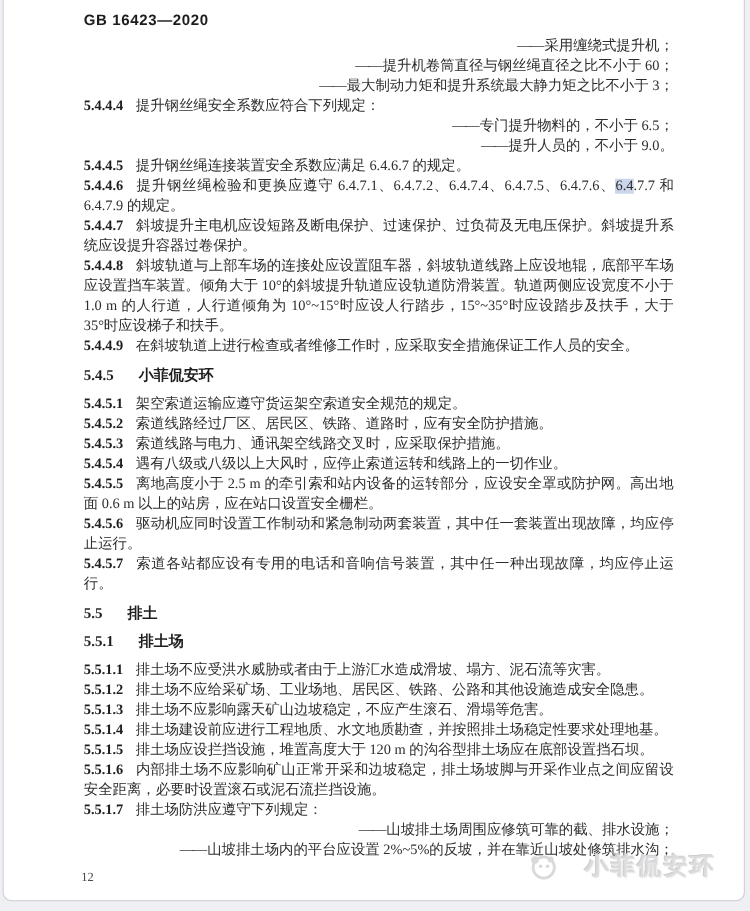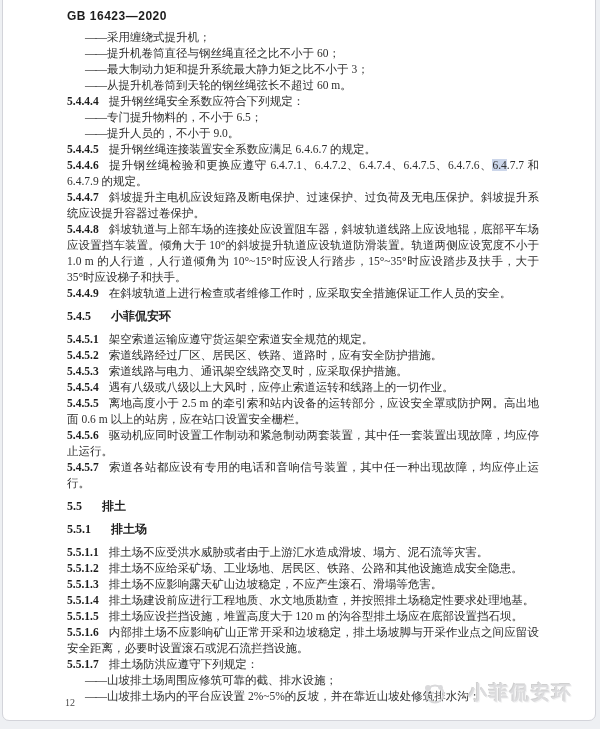--- a/index.html
+++ b/index.html
@@ -23,21 +23,21 @@
     margin:14px 0 6px 64px;
     font-family:"Liberation Sans","DejaVu Sans",sans-serif;
     font-weight:bold; font-size:12px; color:#1c1c1c;
     letter-spacing:0.5px;
   }
   .content {
     padding:0 56px 0 64px;
     font-size:11.5px; line-height:16px; color:#2d2d2d;
   }
   .content p { margin:0; padding:0; text-align:justify; }
-  .content p.dash { padding-left:18px; text-align:left; }
+  .content p.dash { padding-left:18px; text-align:right; }
   .content p.heading {
     margin:7px 0 7px;
     font-family:"Liberation Sans","DejaVu Sans",sans-serif;
     font-weight:bold; font-size:12px; color:#1e1e1e;
   }
   .num {
     font-family:Liberation Serif, serif;
     font-weight:bold; color:#1e1e1e;
     margin-right:10px; white-space:nowrap;
   }
@@ -64,21 +64,20 @@
 
 <div class="stage">
   <div class="page">
 
     <div class="header">GB 16423—2020</div>
 
     <div class="content">
         <p class="dash"><span class="dashglyph">——</span><span>采用缠绕式提升机；</span></p>
         <p class="dash"><span class="dashglyph">——</span><span>提升机卷筒直径与钢丝绳直径之比不小于 60；</span></p>
         <p class="dash"><span class="dashglyph">——</span><span>最大制动力矩和提升系统最大静力矩之比不小于 3；</span></p>
-        <p class="dash"><span class="dashglyph">——</span><span>从提升机卷筒到天轮的钢丝绳弦长不超过 60 m。</span></p>
         <p class="clause"><span class="num">5.4.4.4</span><span>提升钢丝绳安全系数应符合下列规定：</span></p>
         <p class="dash"><span class="dashglyph">——</span><span>专门提升物料的，不小于 6.5；</span></p>
         <p class="dash"><span class="dashglyph">——</span><span>提升人员的，不小于 9.0。</span></p>
         <p class="clause"><span class="num">5.4.4.5</span><span>提升钢丝绳连接装置安全系数应满足 6.4.6.7 的规定。</span></p>
         <p class="clause"><span class="num">5.4.4.6</span><span>提升钢丝绳检验和更换应遵守 6.4.7.1、6.4.7.2、6.4.7.4、6.4.7.5、6.4.7.6、</span><span class="hl">6.4</span><span>.7.7 和 6.4.7.9 的规定。</span></p>
         <p class="clause"><span class="num">5.4.4.7</span><span>斜坡提升主电机应设短路及断电保护、过速保护、过负荷及无电压保护。斜坡提升系统应设提升容器过卷保护。</span></p>
         <p class="clause"><span class="num">5.4.4.8</span><span>斜坡轨道与上部车场的连接处应设置阻车器，斜坡轨道线路上应设地辊，底部平车场应设置挡车装置。倾角大于 10°的斜坡提升轨道应设轨道防滑装置。轨道两侧应设宽度不小于 1.0 m 的人行道，人行道倾角为 10°~15°时应设人行踏步，15°~35°时应设踏步及扶手，大于 35°时应设梯子和扶手。</span></p>
         <p class="clause"><span class="num">5.4.4.9</span><span>在斜坡轨道上进行检查或者维修工作时，应采取安全措施保证工作人员的安全。</span></p>
         <p class="heading"><span class="num">5.4.5</span><span>小菲侃安环</span></p>
         <p class="clause"><span class="num">5.4.5.1</span><span>架空索道运输应遵守货运架空索道安全规范的规定。</span></p>

